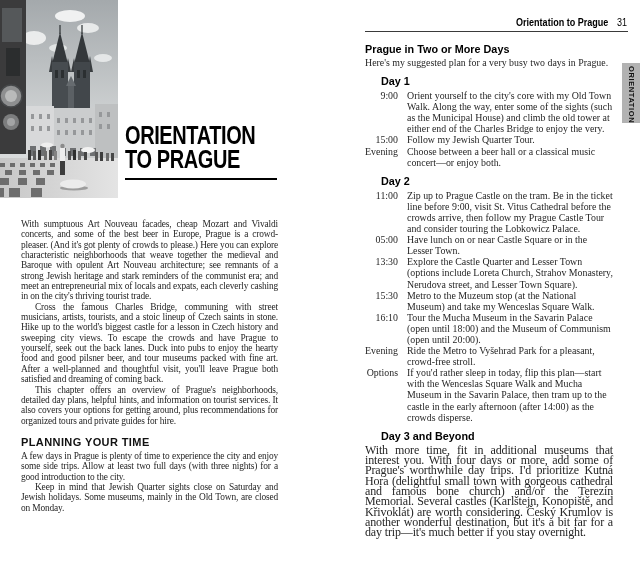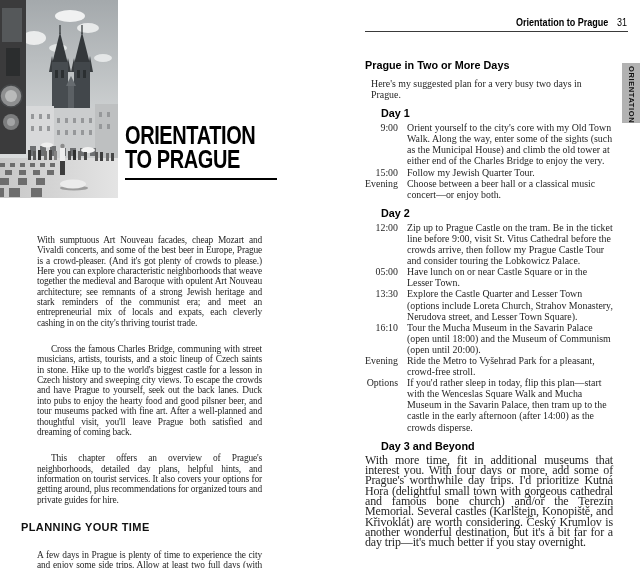--- a/index.html
+++ b/index.html
@@ -17,21 +17,21 @@
     font-size:25px; line-height:24px; color:#000; letter-spacing:-0.5px;
     transform:scaleX(0.8); transform-origin:0 0; white-space:nowrap;
   }
   .title-underline { width:152px; height:2px; background:#000; margin-top:7px; }
 
   .left-col {
     position:absolute; left:21px; top:219px; width:257px;
     font-size:9.4px; line-height:10.35px; letter-spacing:-0.15px;
     text-align:justify; color:#262626;
   }
-  .left-col p { margin:16px; }
+  .left-col p { margin:0; }
   .left-col p.indent { text-indent:14px; }
   .planning-heading {
     font-family:"Liberation Sans", sans-serif; font-weight:700;
     font-size:11px; line-height:13px; letter-spacing:0.4px; color:#111;
     margin:10px 0 2px 0; text-align:left;
   }
 
   
   .rc-header {
     position:absolute; left:365px; top:16px; width:262px; text-align:right;
@@ -46,23 +46,23 @@
   .side-tab-text {
     position:absolute; left:622px; top:66px; width:18px;
     font-family:"Liberation Sans", sans-serif; font-weight:700; font-size:7.5px;
     letter-spacing:0.6px; color:#111; writing-mode:vertical-rl; line-height:18px;
     white-space:nowrap;
   }
 
   .right-col { position:absolute; left:365px; top:43px; width:248px; font-size:9.9px; line-height:11.1px; color:#262626; }
   .rc-h {
     font-family:"Liberation Sans", sans-serif; font-weight:700;
-    font-size:10.8px; line-height:13px; color:#000; margin:16px 0 1px 0;
-  }
-  .intro { margin:6px; }
+    font-size:10.8px; line-height:13px; color:#000; margin:0 0 1px 0;
+  }
+  .intro { margin:0; }
   .day-label {
     font-family:"Liberation Sans", sans-serif; font-weight:700;
     font-size:10.8px; line-height:12px; color:#000; margin:7px 0 3px 16px;
   }
   .sched-row { display:flex; }
   .sched-time { flex:0 0 33px; width:33px; text-align:right; }
   .sched-text { flex:1; margin-left:9px; }
   .day3-text {
     font-size:12px; line-height:10.35px; letter-spacing:-0.15px;
     text-align:justify; margin:1px 0 0 0;
@@ -244,30 +244,34 @@
         <div class="sched-row">
           <div class="sched-time">15:00</div>
           <div class="sched-text">Follow my Jewish Quarter Tour.</div>
         </div>
         <div class="sched-row">
           <div class="sched-time">Evening</div>
           <div class="sched-text">Choose between a beer hall or a classical music concert—or enjoy both.</div>
         </div>
         <div class="day-label">Day 2</div>
         <div class="sched-row">
-          <div class="sched-time">12:00</div>
+          <div class="sched-time">11:00</div>
           <div class="sched-text">Zip up to Prague Castle on the tram. Be in the ticket line before 9:00, visit St. Vitus Cathedral before the crowds arrive, then follow my Prague Castle Tour and consider touring the Lobkowicz Palace.</div>
         </div>
         <div class="sched-row">
           <div class="sched-time">05:00</div>
           <div class="sched-text">Have lunch on or near Castle Square or in the Lesser Town.</div>
         </div>
         <div class="sched-row">
           <div class="sched-time">13:30</div>
           <div class="sched-text">Explore the Castle Quarter and Lesser Town (options include Loreta Church, Strahov Monastery, Nerudova street, and Lesser Town Square).</div>
+        </div>
+        <div class="sched-row">
+          <div class="sched-time">15:30</div>
+          <div class="sched-text">Metro to the Muzeum stop (at the National Museum) and take my Wenceslas Square Walk.</div>
         </div>
         <div class="sched-row">
           <div class="sched-time">16:10</div>
           <div class="sched-text">Tour the Mucha Museum in the Savarin Palace (open until 18:00) and the Museum of Communism (open until 20:00).</div>
         </div>
         <div class="sched-row">
           <div class="sched-time">Evening</div>
           <div class="sched-text">Ride the Metro to Vyšehrad Park for a pleasant, crowd-free stroll.</div>
         </div>
         <div class="sched-row">

